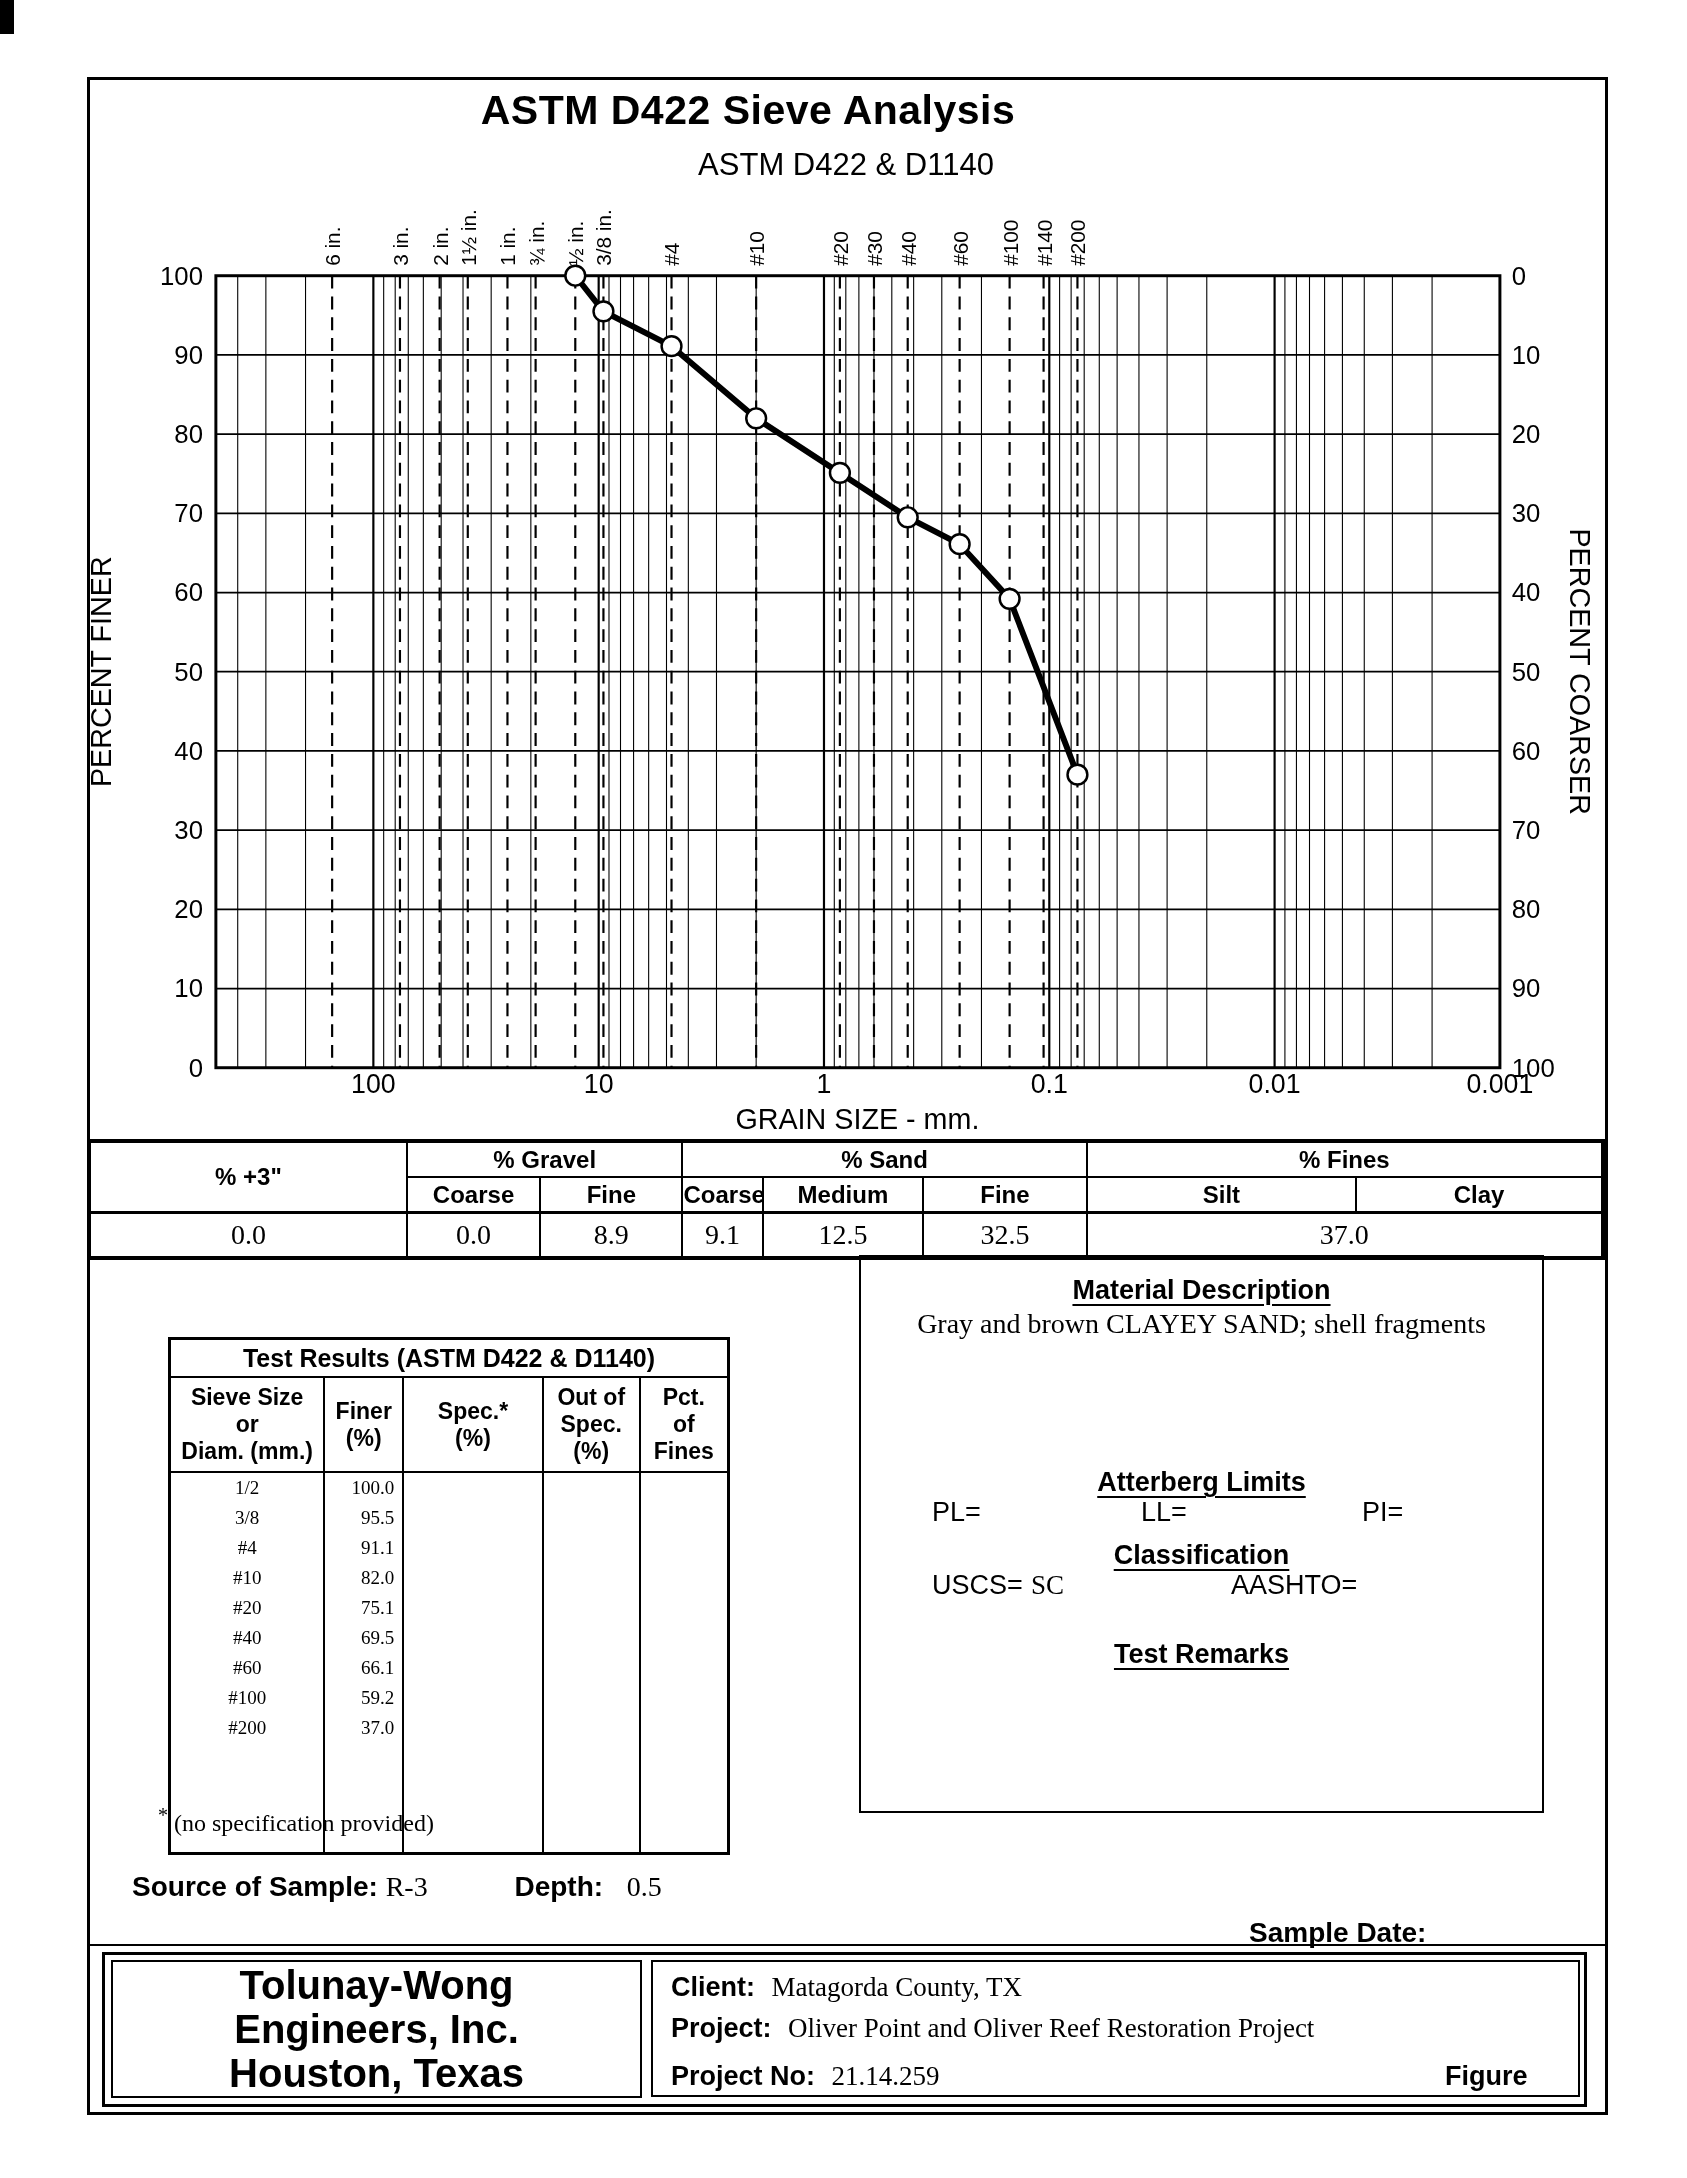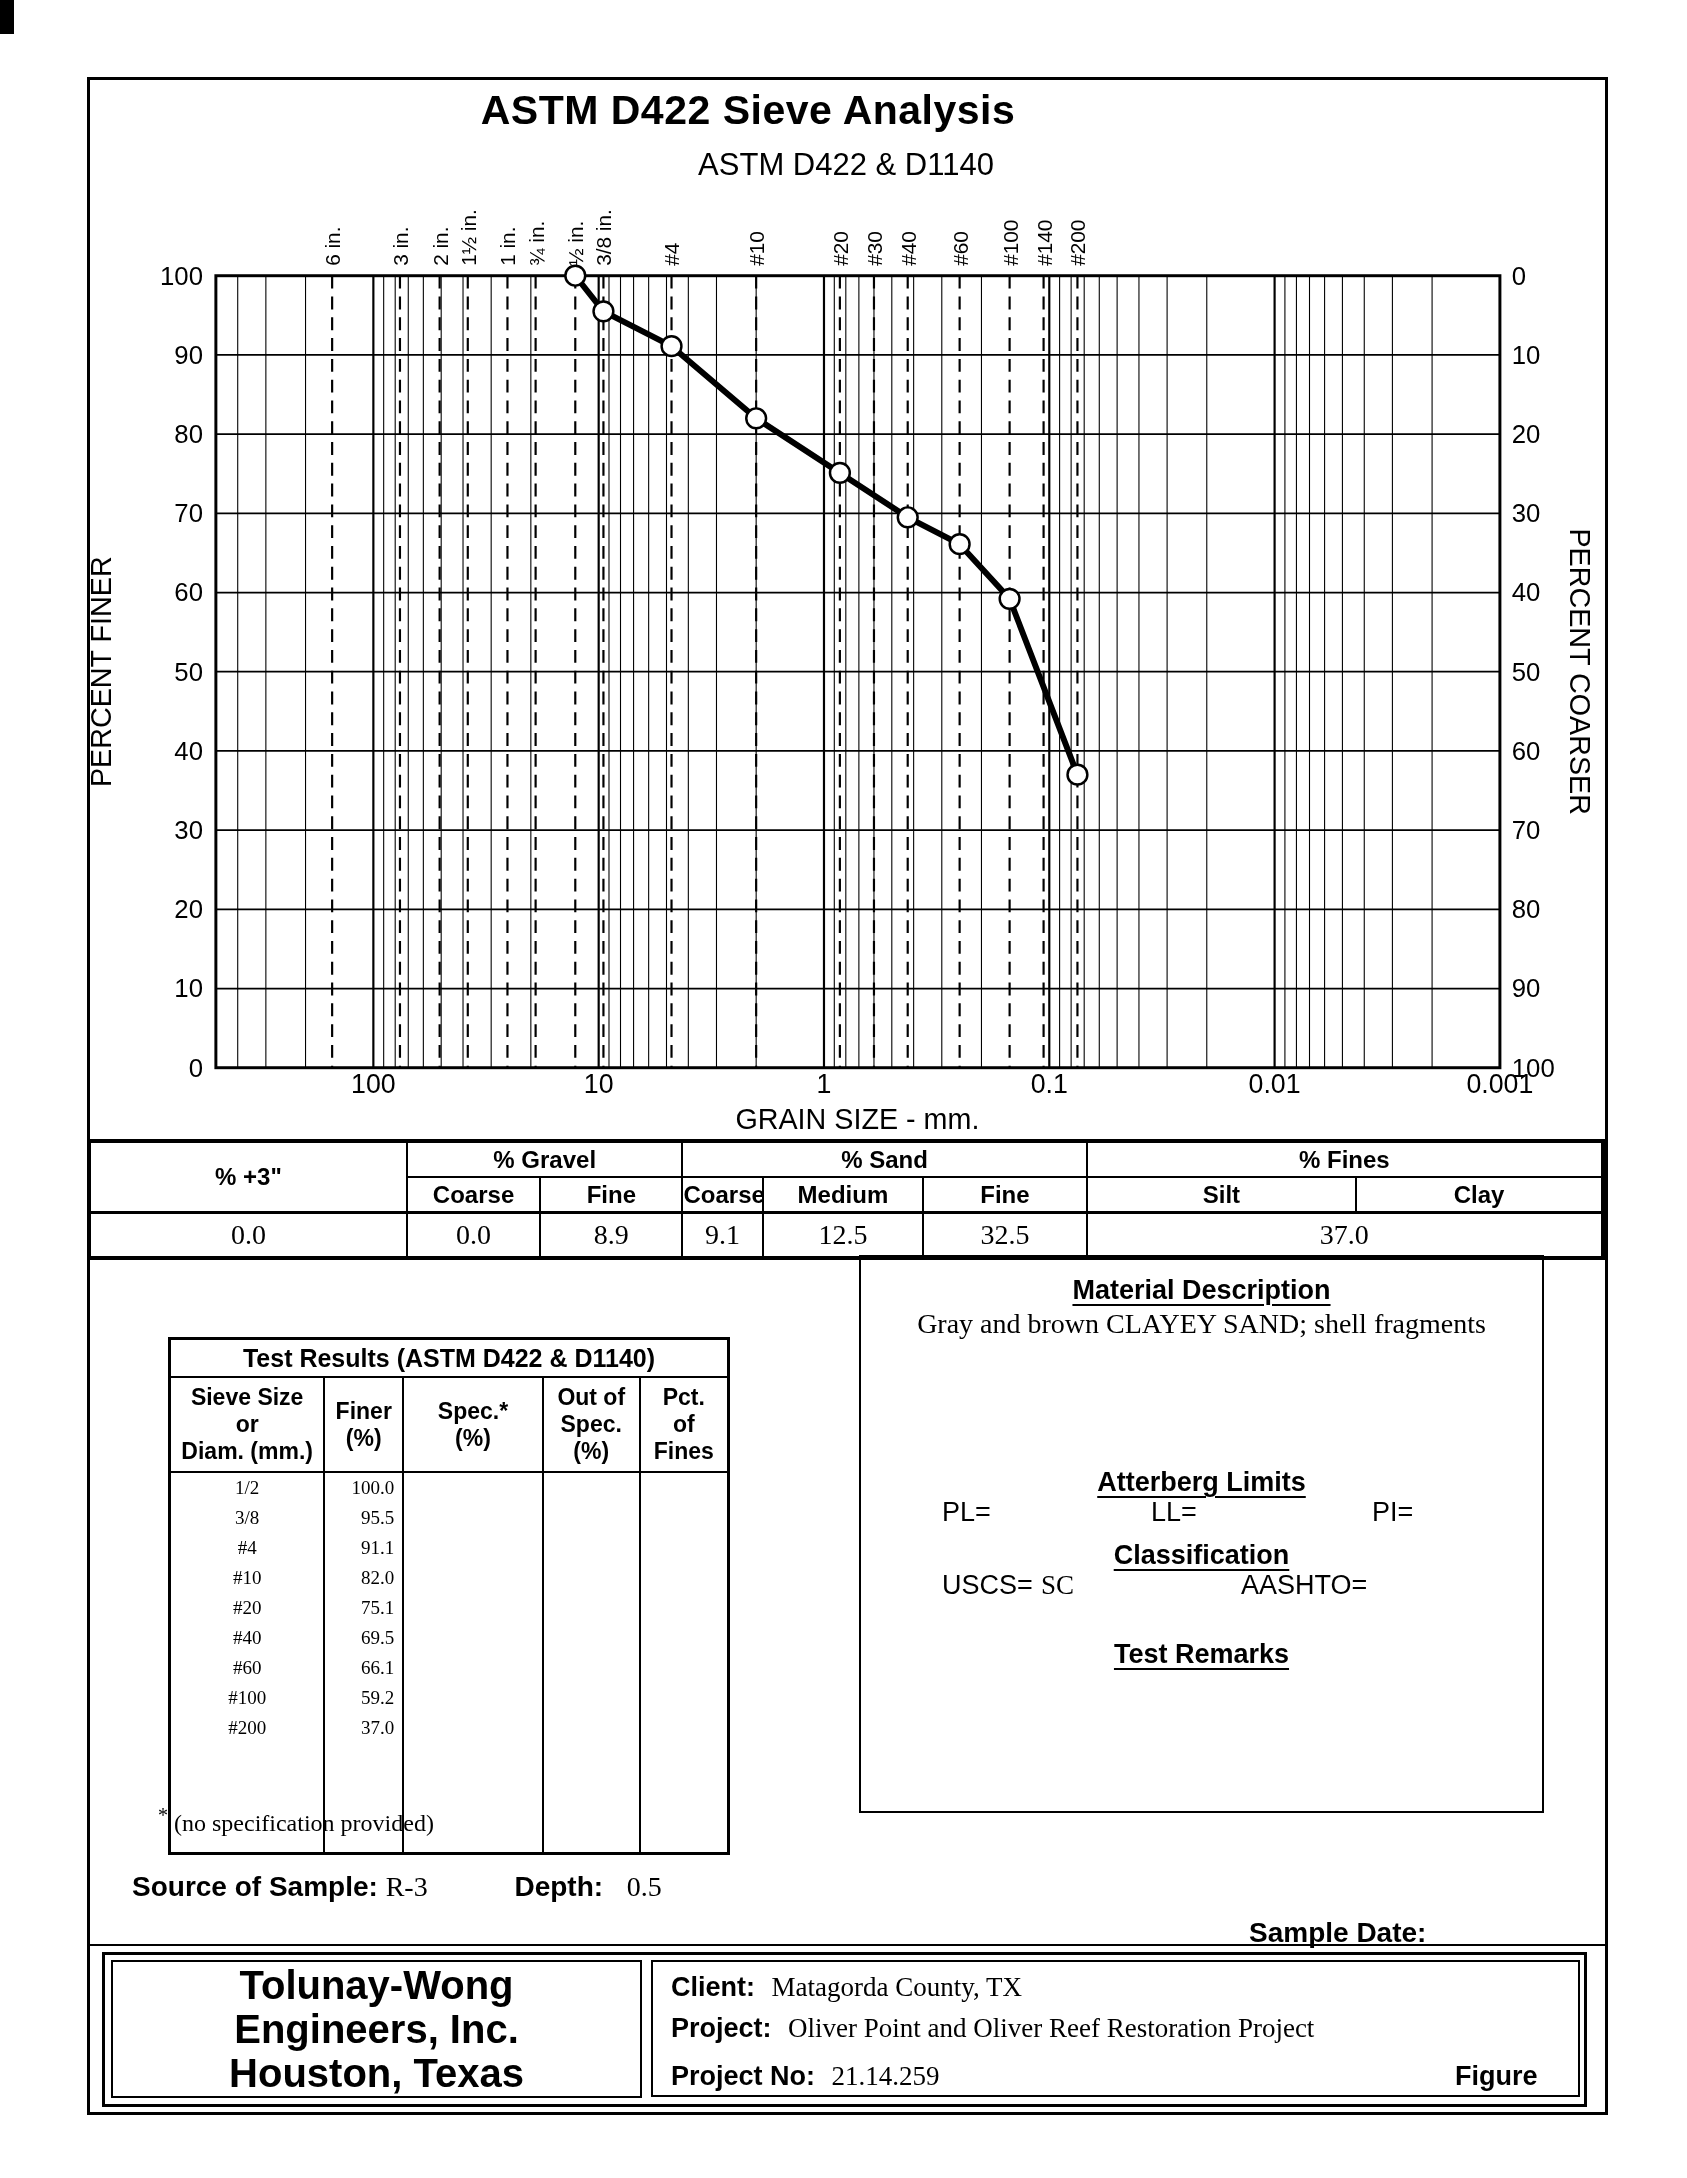--- a/index.html
+++ b/index.html
@@ -25,21 +25,21 @@
   .pre{white-space:pre-line;}
   .tr-table td{font-family:"Liberation Serif",serif;font-size:19px;height:30px;}
   .tr-table td.c-size{text-align:center;}
   .tr-table td.c-finer{text-align:right;padding-right:8px;}
   .tr-filler td{height:109px;}
   
   .mat-box{left:859px;top:1255px;width:681px;height:554px;border:2.5px solid #000;}
   .heading-u{font-size:27px;font-weight:bold;text-decoration:underline;text-underline-offset:5px;
              text-decoration-thickness:2px;text-align:center;width:100%;}
   .serif{font-family:"Liberation Serif",serif;}
-  .lab{font-size:27px;margin-left:10px;}
+  .lab{font-size:27px;}
   
   .footnote{left:158px;top:1804px;font-family:"Liberation Serif",serif;font-size:24px;}
   .footnote sup{font-size:20px;}
   .source-line{left:132px;top:1871px;font-size:28px;}
   .bold{font-weight:bold;}
   .sample-date{left:1249px;top:1917px;font-size:28px;font-weight:bold;}
   .footer-sep{left:87px;top:1944px;width:1518px;border-top:2px solid #000;height:0;}
   
   .footer-box{left:102px;top:1952px;width:1479px;height:149px;border:3px solid #000;}
   .company-box{left:6px;top:5px;width:527px;height:133px;border:2.5px solid #000;text-align:center;padding-top:1px;}

